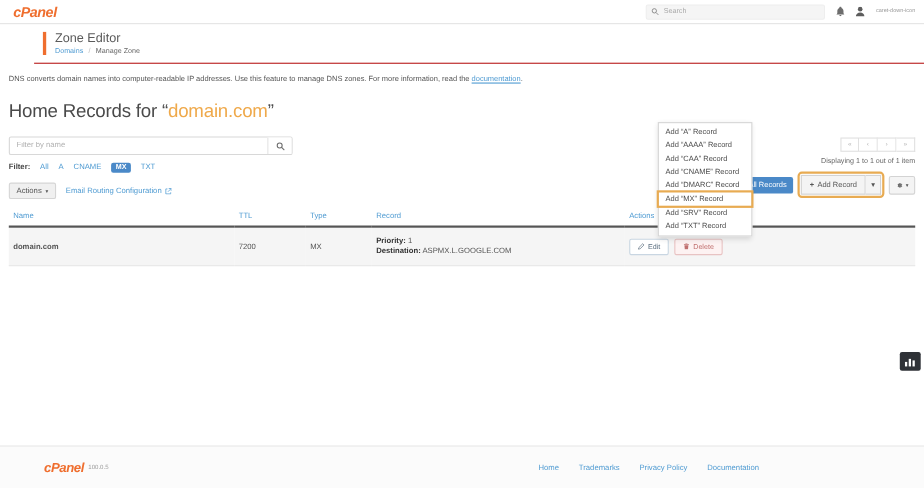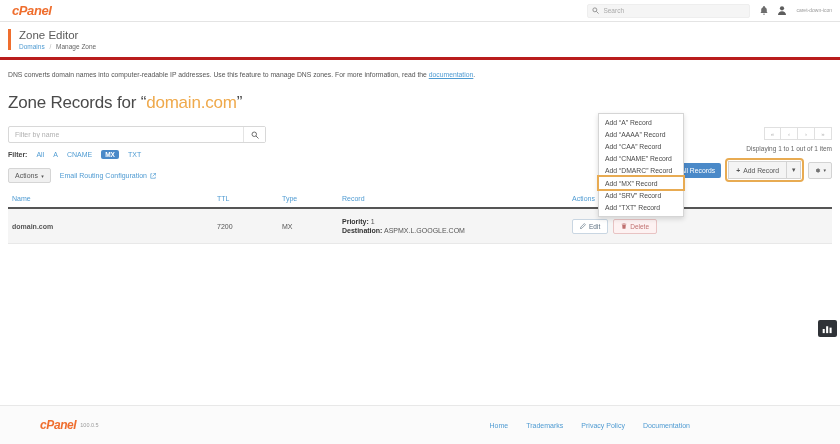--- a/index.html
+++ b/index.html
@@ -37,22 +37,23 @@
     display: flex; align-items: center;
     padding: 0 4px; gap: 4px;
   }
   .searchbox .ph { font-size: 6.5px; color: #a9a9a9; }
   .ico { display: inline-block; color: #6d6d6d; line-height: 1; }
   .ico svg { display: block; }
 
   
   .pagehead {
     padding: 7px 0 7px 8px;
-    border-bottom: 3px solid #b91c1c;
+    border-bottom: 1px solid #b91c1c;
     background: #fff;
+    margin-left: 31px;
   }
   .pagehead-inner { border-left: 3px solid #ef6e2e; padding-left: 8px; }
   .ph-title { font-size: 11.5px; color: #5a5a5a; font-weight: normal; }
   .breadcrumb { font-size: 6.5px; margin-top: 2px; color: #777; }
   .breadcrumb a { color: #4f9bd2; text-decoration: none; }
   .breadcrumb .sep { color: #bbb; margin: 0 3px; }
   .breadcrumb .cur { color: #666; }
 
   
   .content { padding: 10px 8px 0 8px; position: relative; }
@@ -242,21 +243,21 @@
     </div>
   </div>
 
   <div class="content">
 
     <div class="desc">
       <span>DNS converts domain names into computer-readable IP addresses. Use this feature to manage DNS zones. For more information, read the </span><a href="#">documentation</a><span>.</span>
     </div>
 
     <h1 class="zone-title">
-      <span>Zone Records for </span><span>“</span><span class="dom">domain.com</span><span>”</span>
+      <span>Home Records for </span><span>“</span><span class="dom">domain.com</span><span>”</span>
     </h1>
 
     <div class="toolrow">
 
       <div class="leftcol">
         <div class="filterinput">
           <input type="text" value="" placeholder="Filter by name" style="">
           <div class="srchbtn">
             <span class="ico">
               <svg width="8" height="8" viewBox="0 0 16 16" fill="none" stroke="#6d6d6d" stroke-width="2">

